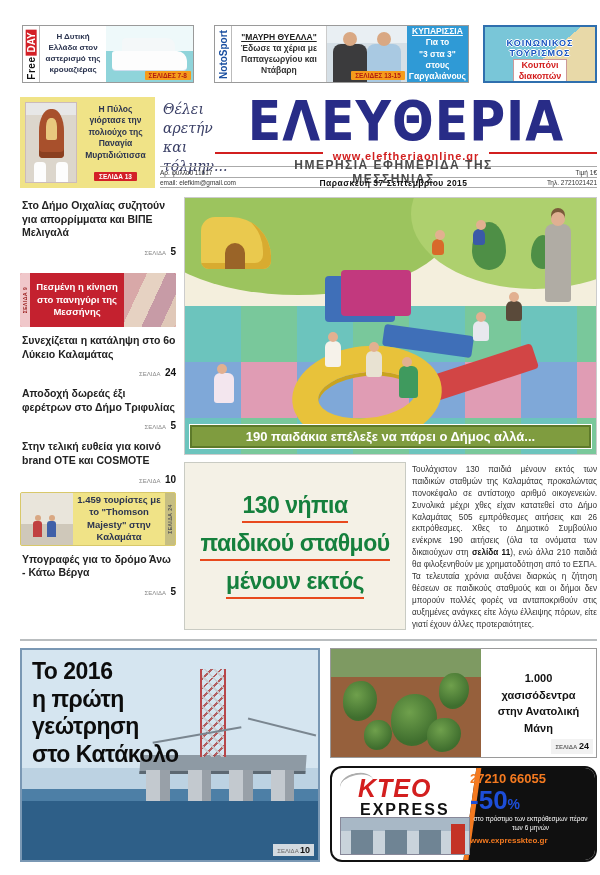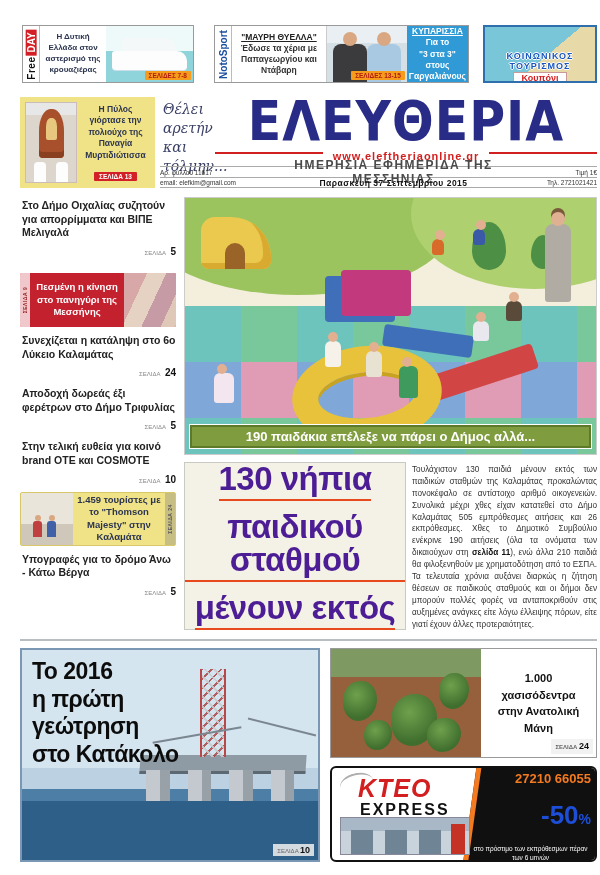--- a/index.html
+++ b/index.html
@@ -26,22 +26,22 @@
   .noto-sub { font-size:8.5px; font-weight:bold; color:#333; line-height:1.3; }
   .men-photo { width:82px; position:relative; background:linear-gradient(#e9eff3 0 30%, #d5dfe6 30% 100%); border-left:1px solid #ccc; }
   .person { position:absolute; bottom:0; width:34px; height:38px; border-radius:8px 8px 0 0; }
   .person.p1 { left:6px; background:#3b3b3d; }
   .person.p2 { right:6px; background:#a9c9e2; }
   .person .head { position:absolute; top:-12px; left:50%; transform:translateX(-50%); width:14px; height:14px; border-radius:50%; background:#d9a883; }
   .kyp-box { flex:1; background:#2f9ad6; color:#fff; text-align:center; display:flex; flex-direction:column; justify-content:center; gap:1px; padding:2px; }
   .kyp-title { font-size:8.5px; font-weight:bold; text-decoration:underline; }
   .kyp-line { font-size:8.5px; font-weight:bold; line-height:1.25; }
   .tourism { left:483px; width:114px; border:2px solid #2f6fae; background:linear-gradient(140deg,#79c6d8 0 55%, #e8d9a8 55% 100%); flex-direction:column; justify-content:space-between; position:absolute; display:flex; }
-  .tour-title { font-size:9px; font-weight:bold; color:#1a55c0; letter-spacing:1px; text-align:center; line-height:1.1; padding-top:2px;
-    text-shadow:1px 0 #fff,-1px 0 #fff,0 1px #fff,0 -1px #fff;margin-top:23px; }
+  .tour-title { font-size:9px; font-weight:bold; color:#1a55c0; letter-spacing:1px; text-align:center; line-height:1.1; padding-top:12px;
+    text-shadow:1px 0 #fff,-1px 0 #fff,0 1px #fff,0 -1px #fff; }
   .coupon { background:#fff; margin:0 auto; padding:0 5px; border:1px solid #c99; text-align:center; font-size:9px; font-weight:bold; color:#d31f1f; line-height:1.2; }
   .tour-strip { background:#d31f1f; color:#fff; font-size:5.5px; font-weight:bold; text-align:center; padding:1.5px 0; letter-spacing:0.3px; }
 
   
   .pylos { position:absolute; left:20px; top:97px; width:135px; height:91px; background:#f0e387; display:flex; padding:5px; gap:4px; }
   .pylos-photo { width:52px; height:100%; background:linear-gradient(#e7e7e7 0 15%, #dcd6cc 15% 100%); position:relative; border:1px solid #cbb; }
   .icon-arch { position:absolute; left:25%; top:8%; width:50%; height:62%; background:#a8502c; border-radius:45% 45% 4px 4px; box-shadow:inset 0 -6px 0 #8a3f20; }
   .icon-arch:after { content:""; position:absolute; left:28%; top:18%; width:44%; height:45%; background:#e8c87e; border-radius:40% 40% 2px 2px; }
   .pylos-fig { position:absolute; bottom:0; width:12px; height:20px; background:#fdfdfd; border-radius:4px 4px 0 0; }
   .pylos-right { flex:1; display:flex; flex-direction:column; justify-content:space-between; align-items:center; padding:2px 0; }
@@ -107,21 +107,21 @@
   .k3 { left:44%; bottom:30%; background:#e8e2d2; height:26px; }
   .k4 { left:52%; bottom:22%; background:#3f9a5e; height:32px; width:19px; }
   .k5 { right:26%; bottom:44%; background:#e8e8ee; }
   .k6 { right:18%; bottom:52%; background:#5a4a3a; }
   .k7 { left:60%; top:16%; background:#d86a2a; height:16px; width:12px; }
   .k8 { left:70%; top:12%; background:#3a5aa8; height:16px; width:12px; }
   .teacher { position:absolute; right:6%; top:10%; width:26px; height:78px; background:#b0aca4; border-radius:8px 8px 3px 3px; }
   .teacher:after { content:""; position:absolute; top:-12px; left:6px; width:14px; height:14px; border-radius:50%; background:#dfb092; box-shadow:0 -4px 0 #7a5a3a; }
   .caption-band { position:absolute; left:5px; right:5px; bottom:6px; background:#7f9c3f; border:2px solid #5d7a2a; outline:1px solid #fff; color:#fff; font-weight:bold; font-size:13px; text-align:center; padding:2px 0; }
   .headline-box { position:absolute; left:184px; top:462px; width:222px; height:168px; background:#f4f1e6; border:1px solid #c9cbc3; display:flex; flex-direction:column; justify-content:center; gap:9px; text-align:center; }
-  .hl-line { font-size:33px; font-weight:bold; color:#4c1d95; letter-spacing:-0.5px; line-height:1;text-decoration:underline; }
+  .hl-line { font-size:23px; font-weight:bold; color:#15803d; letter-spacing:-0.5px; line-height:1;text-decoration:underline; }
   .hl-line span { display:inline-block; border-bottom:2px solid #e8491d; padding-bottom:4px; }
   .body-text { position:absolute; left:412px; top:464px; width:185px; height:164px; font-size:8.2px; line-height:1.45; color:#333; text-align:justify; }
   .body-text b { color:#111; }
 
   .divider { position:absolute; left:20px; top:639px; width:577px; border-top:2px solid #b9bdbf; }
 
   
   .rig-box { position:absolute; left:20px; top:648px; width:300px; height:214px; border:2px solid #7a98b4; overflow:hidden;
     background:linear-gradient(#d5e5f0 0 56%, #bcd2e2 56% 66%, #4d7fa6 66% 72%, #2e5f88 72% 100%); }
   .rig-head { position:absolute; left:10px; top:8px; font-size:23px; font-weight:bold; color:#0c0c0c; line-height:1.2; letter-spacing:-0.5px; }
@@ -139,30 +139,30 @@
   
   .hash-box { position:absolute; left:330px; top:648px; width:267px; height:110px; border:1px solid #9a9a9a; display:flex; background:#fff; }
   .hash-photo { width:150px; position:relative; background:linear-gradient(#7e9a62 0 26%, #96603c 26% 100%); overflow:hidden; }
   .bush { position:absolute; background:radial-gradient(circle at 40% 35%, #6fa04c, #3f6e2e 70%); border-radius:50% 45% 55% 45%; }
   .b1{left:8%;top:30%;width:34px;height:40px;} .b2{left:40%;top:42%;width:46px;height:52px;}
   .b3{left:72%;top:22%;width:30px;height:36px;} .b4{left:22%;top:66%;width:28px;height:30px;} .b5{left:64%;top:64%;width:34px;height:34px;}
   .hash-text { flex:1; display:flex; flex-direction:column; justify-content:center; text-align:center; font-size:11px; font-weight:bold; color:#111; line-height:1.5; position:relative; }
   .hash-box .badge-gray { right:3px; bottom:3px; }
 
   
-  .kteo { position:absolute; left:330px; top:766px; width:267px; height:96px; border:2px solid #111; border-radius:6px; background:#fff; overflow:hidden; }
+  .kteo { position:absolute; left:330px; top:766px; width:267px; height:96px; border:2px solid #111; border-radius:12px; background:#fff; overflow:hidden; }
   .kteo-black { position:absolute; right:-12px; top:-10px; width:52%; height:120%; background:#101010; transform:skewX(-8deg); border-left:5px solid #f47a20; }
   .kteo-bird { position:absolute; left:8px; top:5px; width:34px; height:22px; border-top:2px solid #8a8a8a; border-radius:50%; transform:rotate(-12deg); opacity:0.7; }
   .kteo-brand { position:absolute; left:26px; top:6px; color:#d31f1f; font-size:25px; font-weight:bold; font-style:italic; letter-spacing:1px; }
   .kteo-express { position:absolute; left:28px; top:33px; color:#111; font-size:16px; font-weight:bold; letter-spacing:2px; }
   .kteo-shop { position:absolute; left:8px; bottom:5px; width:130px; height:38px; background:linear-gradient(#a8b8c6 0 35%, #c9d3db 35% 100%); border:1px solid #889; }
   .kteo-shop i { position:absolute; bottom:0; width:22px; height:24px; background:#6f8494; }
   .kteo-shop i.d1{left:10px;} .kteo-shop i.d2{left:44px;} .kteo-shop i.d3{left:78px;}
   .kteo-shop u { position:absolute; right:4px; bottom:0; width:14px; height:30px; background:#c43326; }
-  .kteo-right { position:absolute; right:4px; top:3px; width:46%; height:100%; display:flex; flex-direction:column; align-items:flex-end; gap:16px; z-index:2; }
+  .kteo-right { position:absolute; right:4px; top:3px; width:46%; height:100%; display:flex; flex-direction:column; align-items:flex-start; gap:1px; z-index:2; }
   .kteo-phone { color:#f47a20; font-size:13px; font-weight:bold; }
   .kteo-disc { color:#1d4ed8; font-size:26px; font-weight:bold; line-height:1; }
   .kteo-disc small { font-size:14px; }
   .kteo-note { color:#fff; font-size:6.5px; text-align:center; line-height:1.4; }
   .kteo-url { color:#f47a20; font-size:8px; font-weight:bold; margin-top:3px; }
 </style>
 </head>
 <body>
 
 <div class="page">

